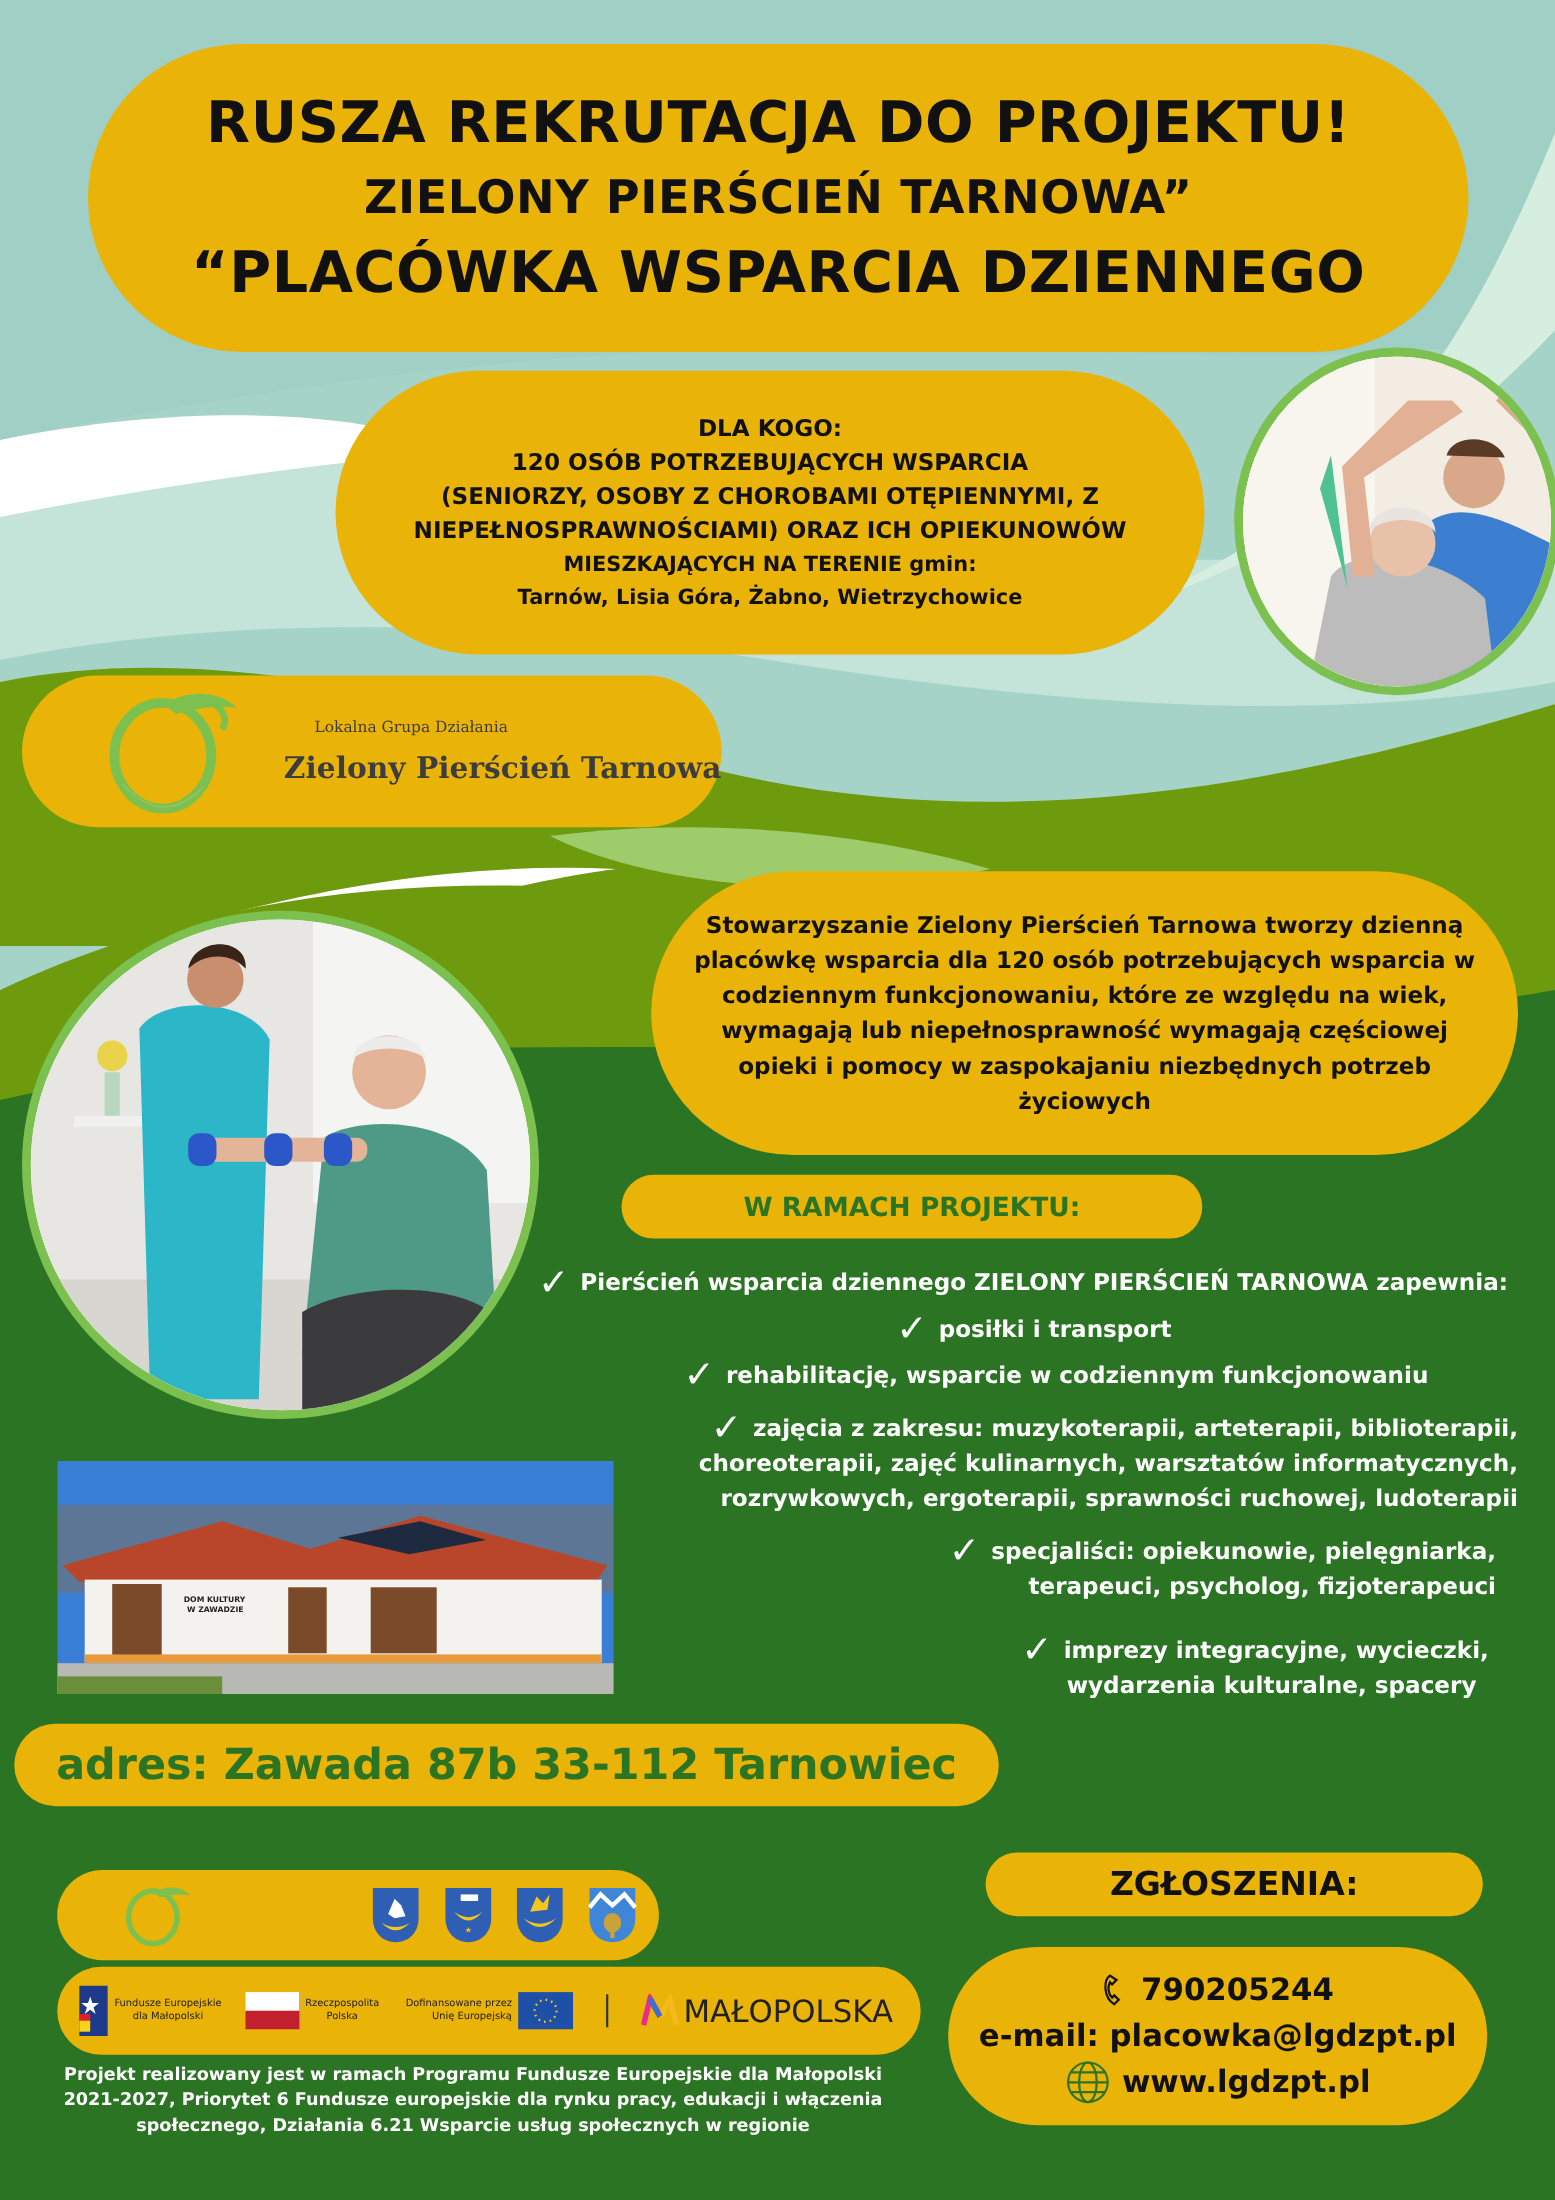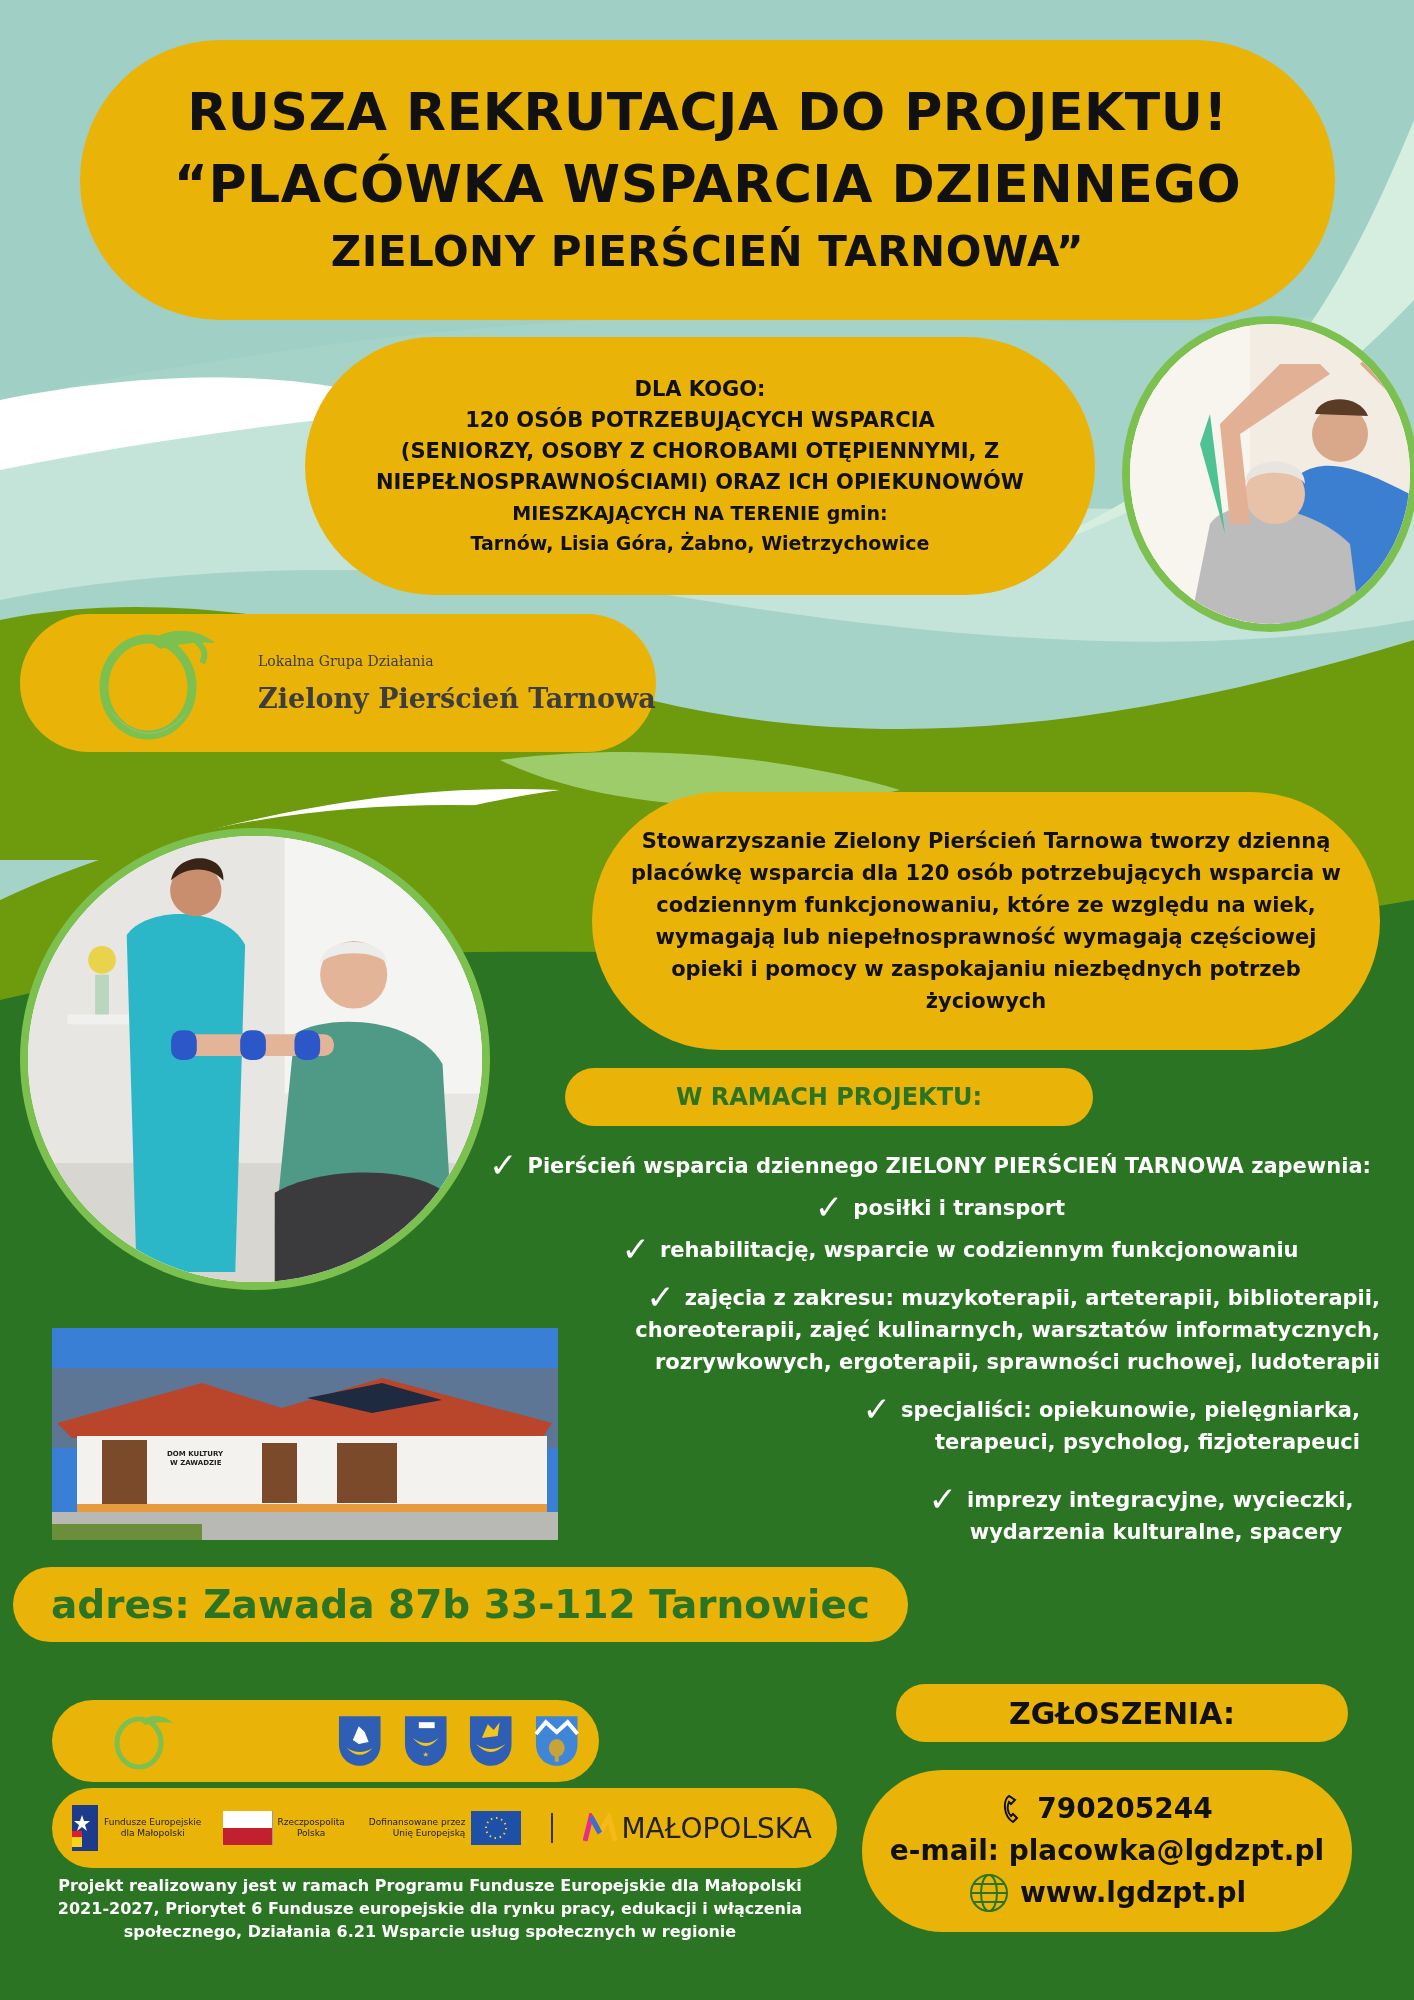--- a/index.html
+++ b/index.html
@@ -11,21 +11,21 @@
     .title-line { color: #111; font-weight: 900; font-family: "DejaVu Sans", sans-serif; letter-spacing: 0.5px; }
     .t1 { font-size: 52px; line-height: 72px; }
     .t2 { font-size: 52px; line-height: 72px; }
     .t3 { font-size: 42px; line-height: 64px; }
     .who-box { left: 305px; top: 337px; width: 790px; height: 258px; border-radius: 129px; }
     .who-line { color: #111; font-weight: bold; font-size: 21px; line-height: 31px; }
     .who-line.sm { font-size: 19px; line-height: 30px; }
     .logo-box { left: 20px; top: 614px; width: 636px; height: 138px; border-radius: 69px; flex-direction: row; justify-content: flex-start; padding-left: 70px; }
     .logo-ring { width: 140px; height: 120px; position: relative; }
     .logo-text { margin-left: 28px; text-align: left; font-family: "DejaVu Serif", serif; color: #3d3d3d; }
-    .logo-small { font-size: 14px; }
+    .logo-small { font-size: 14px; margin-left: 28px; }
     .logo-big { font-size: 27px; font-weight: bold; margin-top: 14px; }
     .desc-box { left: 592px; top: 792px; width: 788px; height: 258px; border-radius: 129px; padding: 0 20px; }
     .desc-line { color: #111; font-weight: bold; font-size: 21px; line-height: 32px; }
     .photo-circle { position: absolute; border-radius: 50%; overflow: hidden; border: 8px solid #7cc150; background: #fff; }
     .photo-1 { left: 1122px; top: 316px; width: 296px; height: 316px; }
     .photo-2 { left: 20px; top: 828px; width: 470px; height: 462px; }
     .ramach-box { left: 565px; top: 1068px; width: 528px; height: 58px; border-radius: 29px; }
     .ramach-label { color: #2b7423; font-weight: 900; font-size: 24px; }
     .list { position: absolute; color: #fff; font-weight: bold; }
     .li { position: absolute; font-size: 21px; line-height: 32px; text-align: center; white-space: nowrap; }
@@ -58,22 +58,22 @@
     <path d="M1414 120 C1340 300 1250 470 1000 560 C1150 520 1300 420 1414 300 Z" fill="#d6eedf"></path>
     <path d="M0 620 C200 580 400 640 650 700 C900 760 1150 720 1414 640 V860 H0 Z" fill="#6e9a0e"></path>
     <path d="M500 760 C650 740 800 760 900 790 C780 820 600 810 500 760 Z" fill="#9fcc6a"></path>
     <path d="M0 900 C150 840 350 780 560 790 C480 800 300 840 0 960 Z" fill="#ffffff"></path>
     <path d="M0 900 C300 760 600 800 900 860 C1100 900 1300 880 1414 840 V1060 H0 Z" fill="#6e9a0e"></path>
     <path d="M0 1000 C300 930 600 960 900 950 C1100 940 1300 920 1414 900 V2000 H0 Z" fill="#2b7423"></path>
   </svg>
 
   <div class="pill title-box">
     <div class="title-line t1">RUSZA REKRUTACJA DO PROJEKTU!</div>
+    <div class="title-line t3">ZIELONY PIERŚCIEŃ TARNOWA”</div>
     <div class="title-line t2">“PLACÓWKA WSPARCIA DZIENNEGO</div>
-    <div class="title-line t3">ZIELONY PIERŚCIEŃ TARNOWA”</div>
   </div>
 
   <div class="pill who-box">
     <div class="who-line">DLA KOGO:</div>
     <div class="who-line">120 OSÓB POTRZEBUJĄCYCH WSPARCIA</div>
     <div class="who-line">(SENIORZY, OSOBY Z CHOROBAMI OTĘPIENNYMI, Z</div>
     <div class="who-line">NIEPEŁNOSPRAWNOŚCIAMI) ORAZ ICH OPIEKUNOWÓW</div>
     <div class="who-line sm">MIESZKAJĄCYCH NA TERENIE gmin:</div>
     <div class="who-line sm">Tarnów, Lisia Góra, Żabno, Wietrzychowice</div>
   </div>

